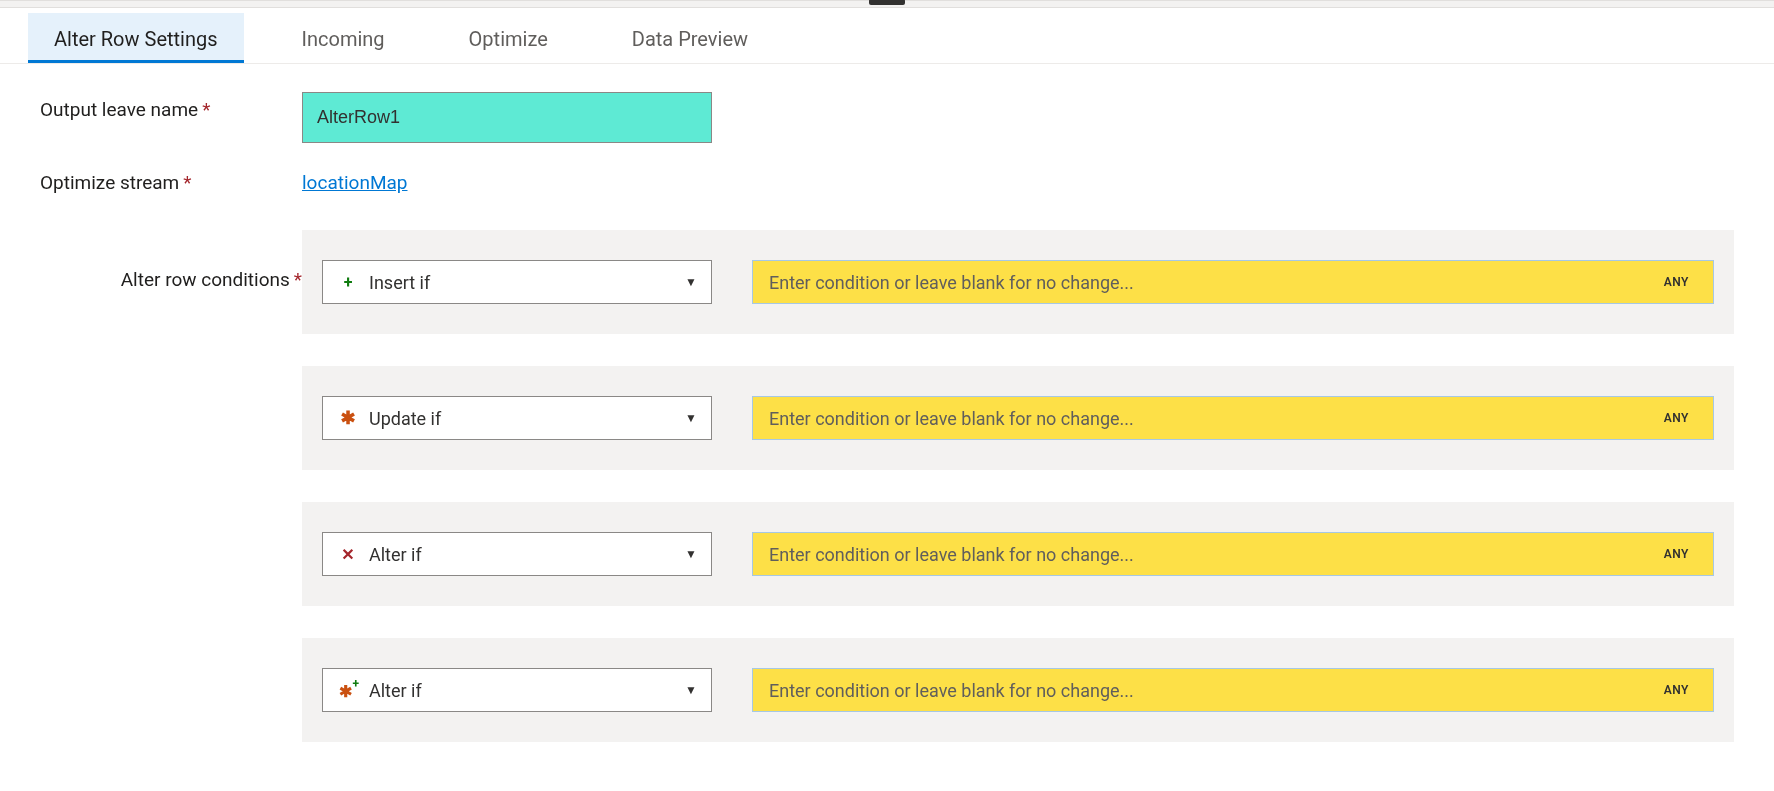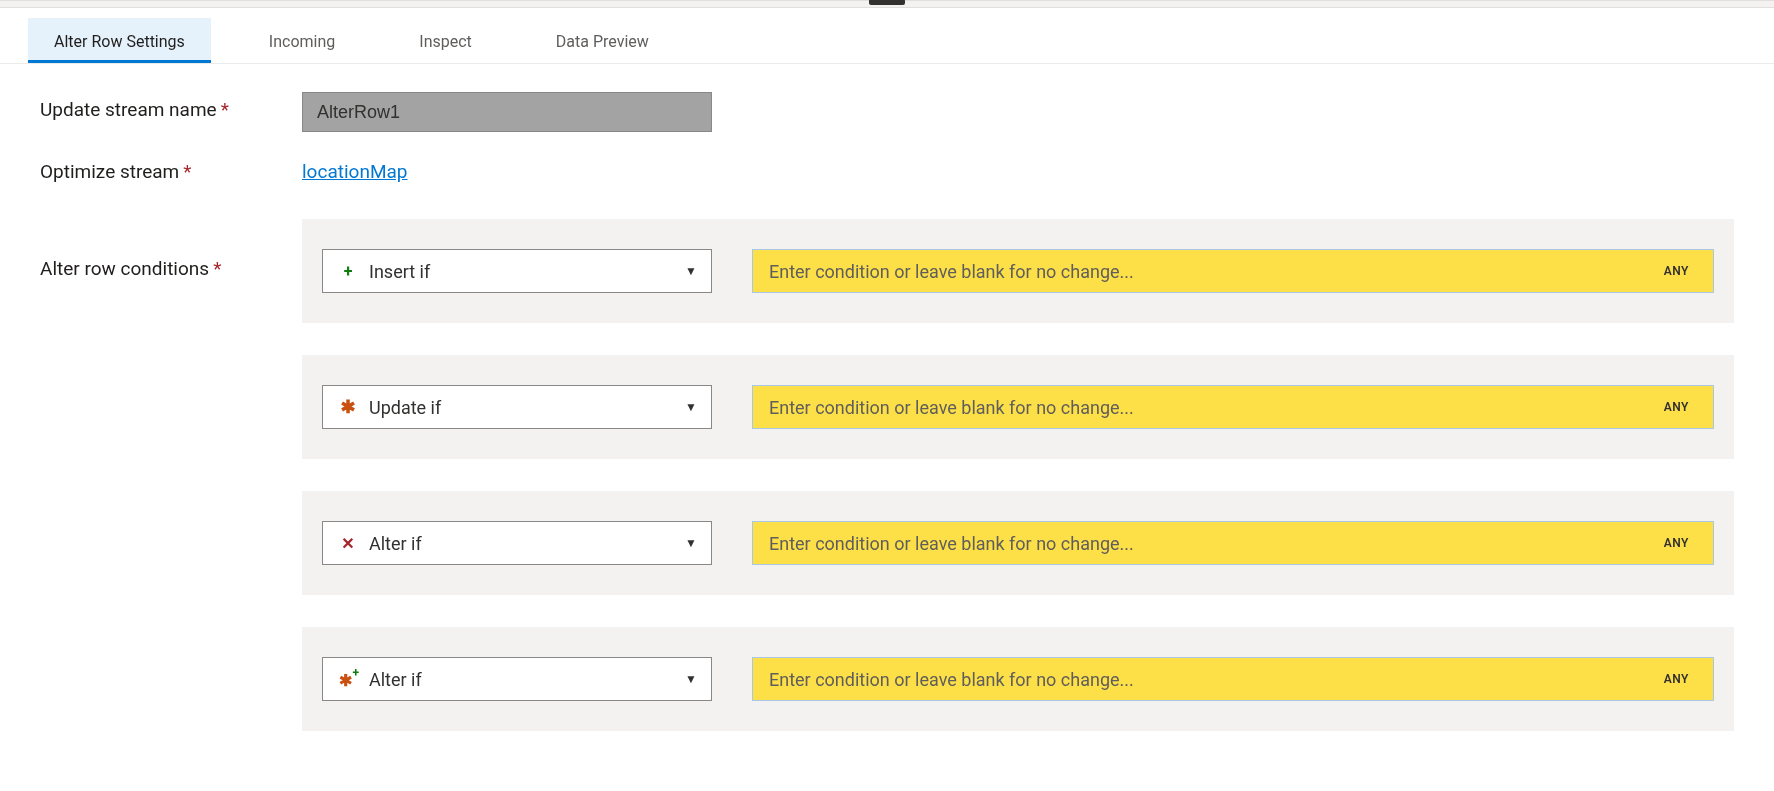--- a/index.html
+++ b/index.html
@@ -29,21 +29,21 @@
   }
   .tabbar {
     display: flex;
     align-items: flex-end;
     padding: 0 28px;
     border-bottom: 1px solid #edebe9;
     height: 56px;
   }
   .tab {
     padding: 14px 26px 12px;
-    font-size: 16px;
+    font-size: 20px;
     color: #605e5c;
     cursor: pointer;
     white-space: nowrap;
   }
   .tab.active {
     color: #201f1e;
     background: #e5f1fb;
     border-bottom: 3px solid #0078d4;
     padding-bottom: 9px;
   }
@@ -58,25 +58,25 @@
   }
   .row .label {
     width: 262px;
     font-size: 19px;
     padding-top: 6px;
     color: #201f1e;
   }
   .req { color: #a4262c; margin-left: 4px; }
   .text-input {
     width: 410px;
-    height: 40px;
+    height: 51px;
     padding: 0 14px;
     font-size: 18px;
     border: 1px solid #8a8886;
-    background: #a3a3a3;
+    background: #5eead4;
     color: #323130;
   }
   .link-value {
     font-size: 19px;
     color: #0078d4;
     padding-top: 6px;
     cursor: pointer;
     text-decoration: underline;
   }
   .cond-col {
@@ -146,42 +146,42 @@
 </head>
 <body>
 
 <div class="top-edge">
   <div class="grip"></div>
 </div>
 
 <div class="tabbar">
   <div class="tab active">Alter Row Settings</div>
   <div class="tab">Incoming</div>
-  <div class="tab">Inspect</div>
+  <div class="tab">Optimize</div>
   <div class="tab">Data Preview</div>
 </div>
 
 <div class="form-area">
 
   <div class="row">
     <div class="label">
-      <span>Update stream name</span><span class="req">*</span>
+      <span>Output leave name</span><span class="req">*</span>
     </div>
     <input class="text-input" type="text" value="AlterRow1" style="">
   </div>
 
   <div class="row">
     <div class="label">
       <span>Optimize stream</span><span class="req">*</span>
     </div>
     <div class="link-value">locationMap</div>
   </div>
 
   <div class="row" style="margin-top:36px;">
-    <div class="label" style="padding-top:38px;">
+    <div class="label" style="padding-top:38px;text-align:right;">
       <span>Alter row conditions</span><span class="req">*</span>
     </div>
 
     <div class="cond-col">
 
       <div class="cond-block">
         <div class="type-select">
           <span class="icon-slot">
               <span class="ic-plus">+</span>
             </span>

